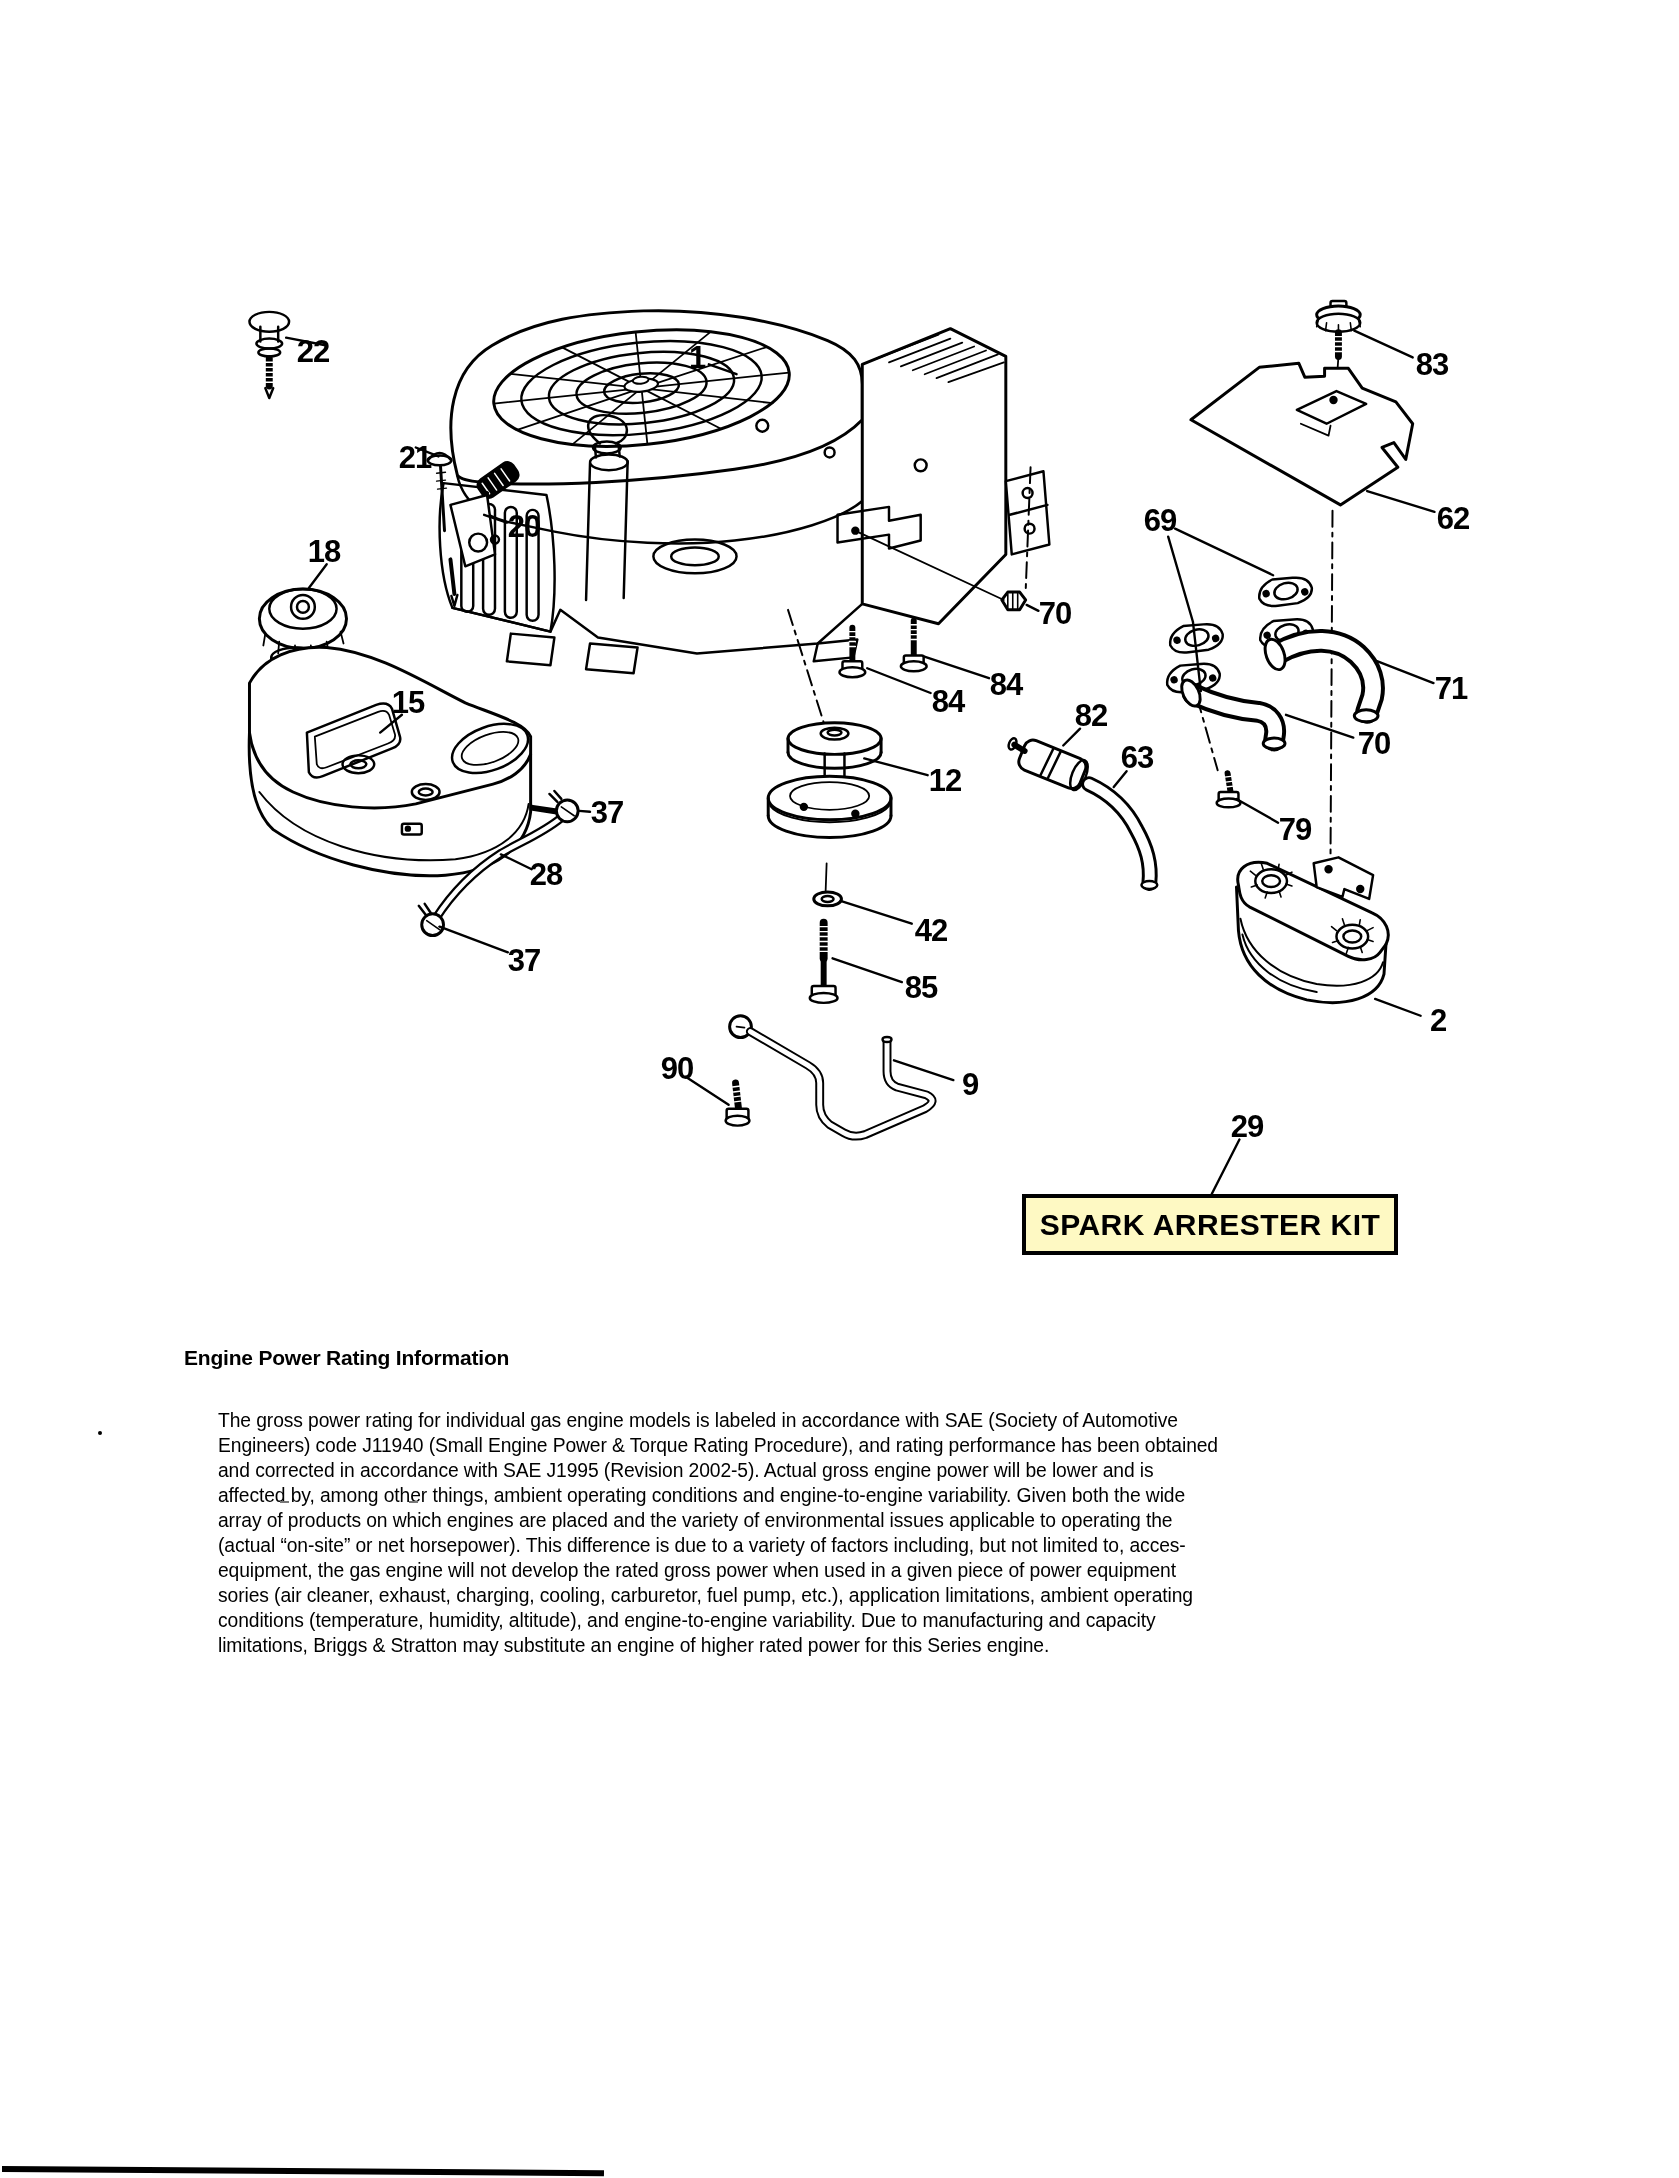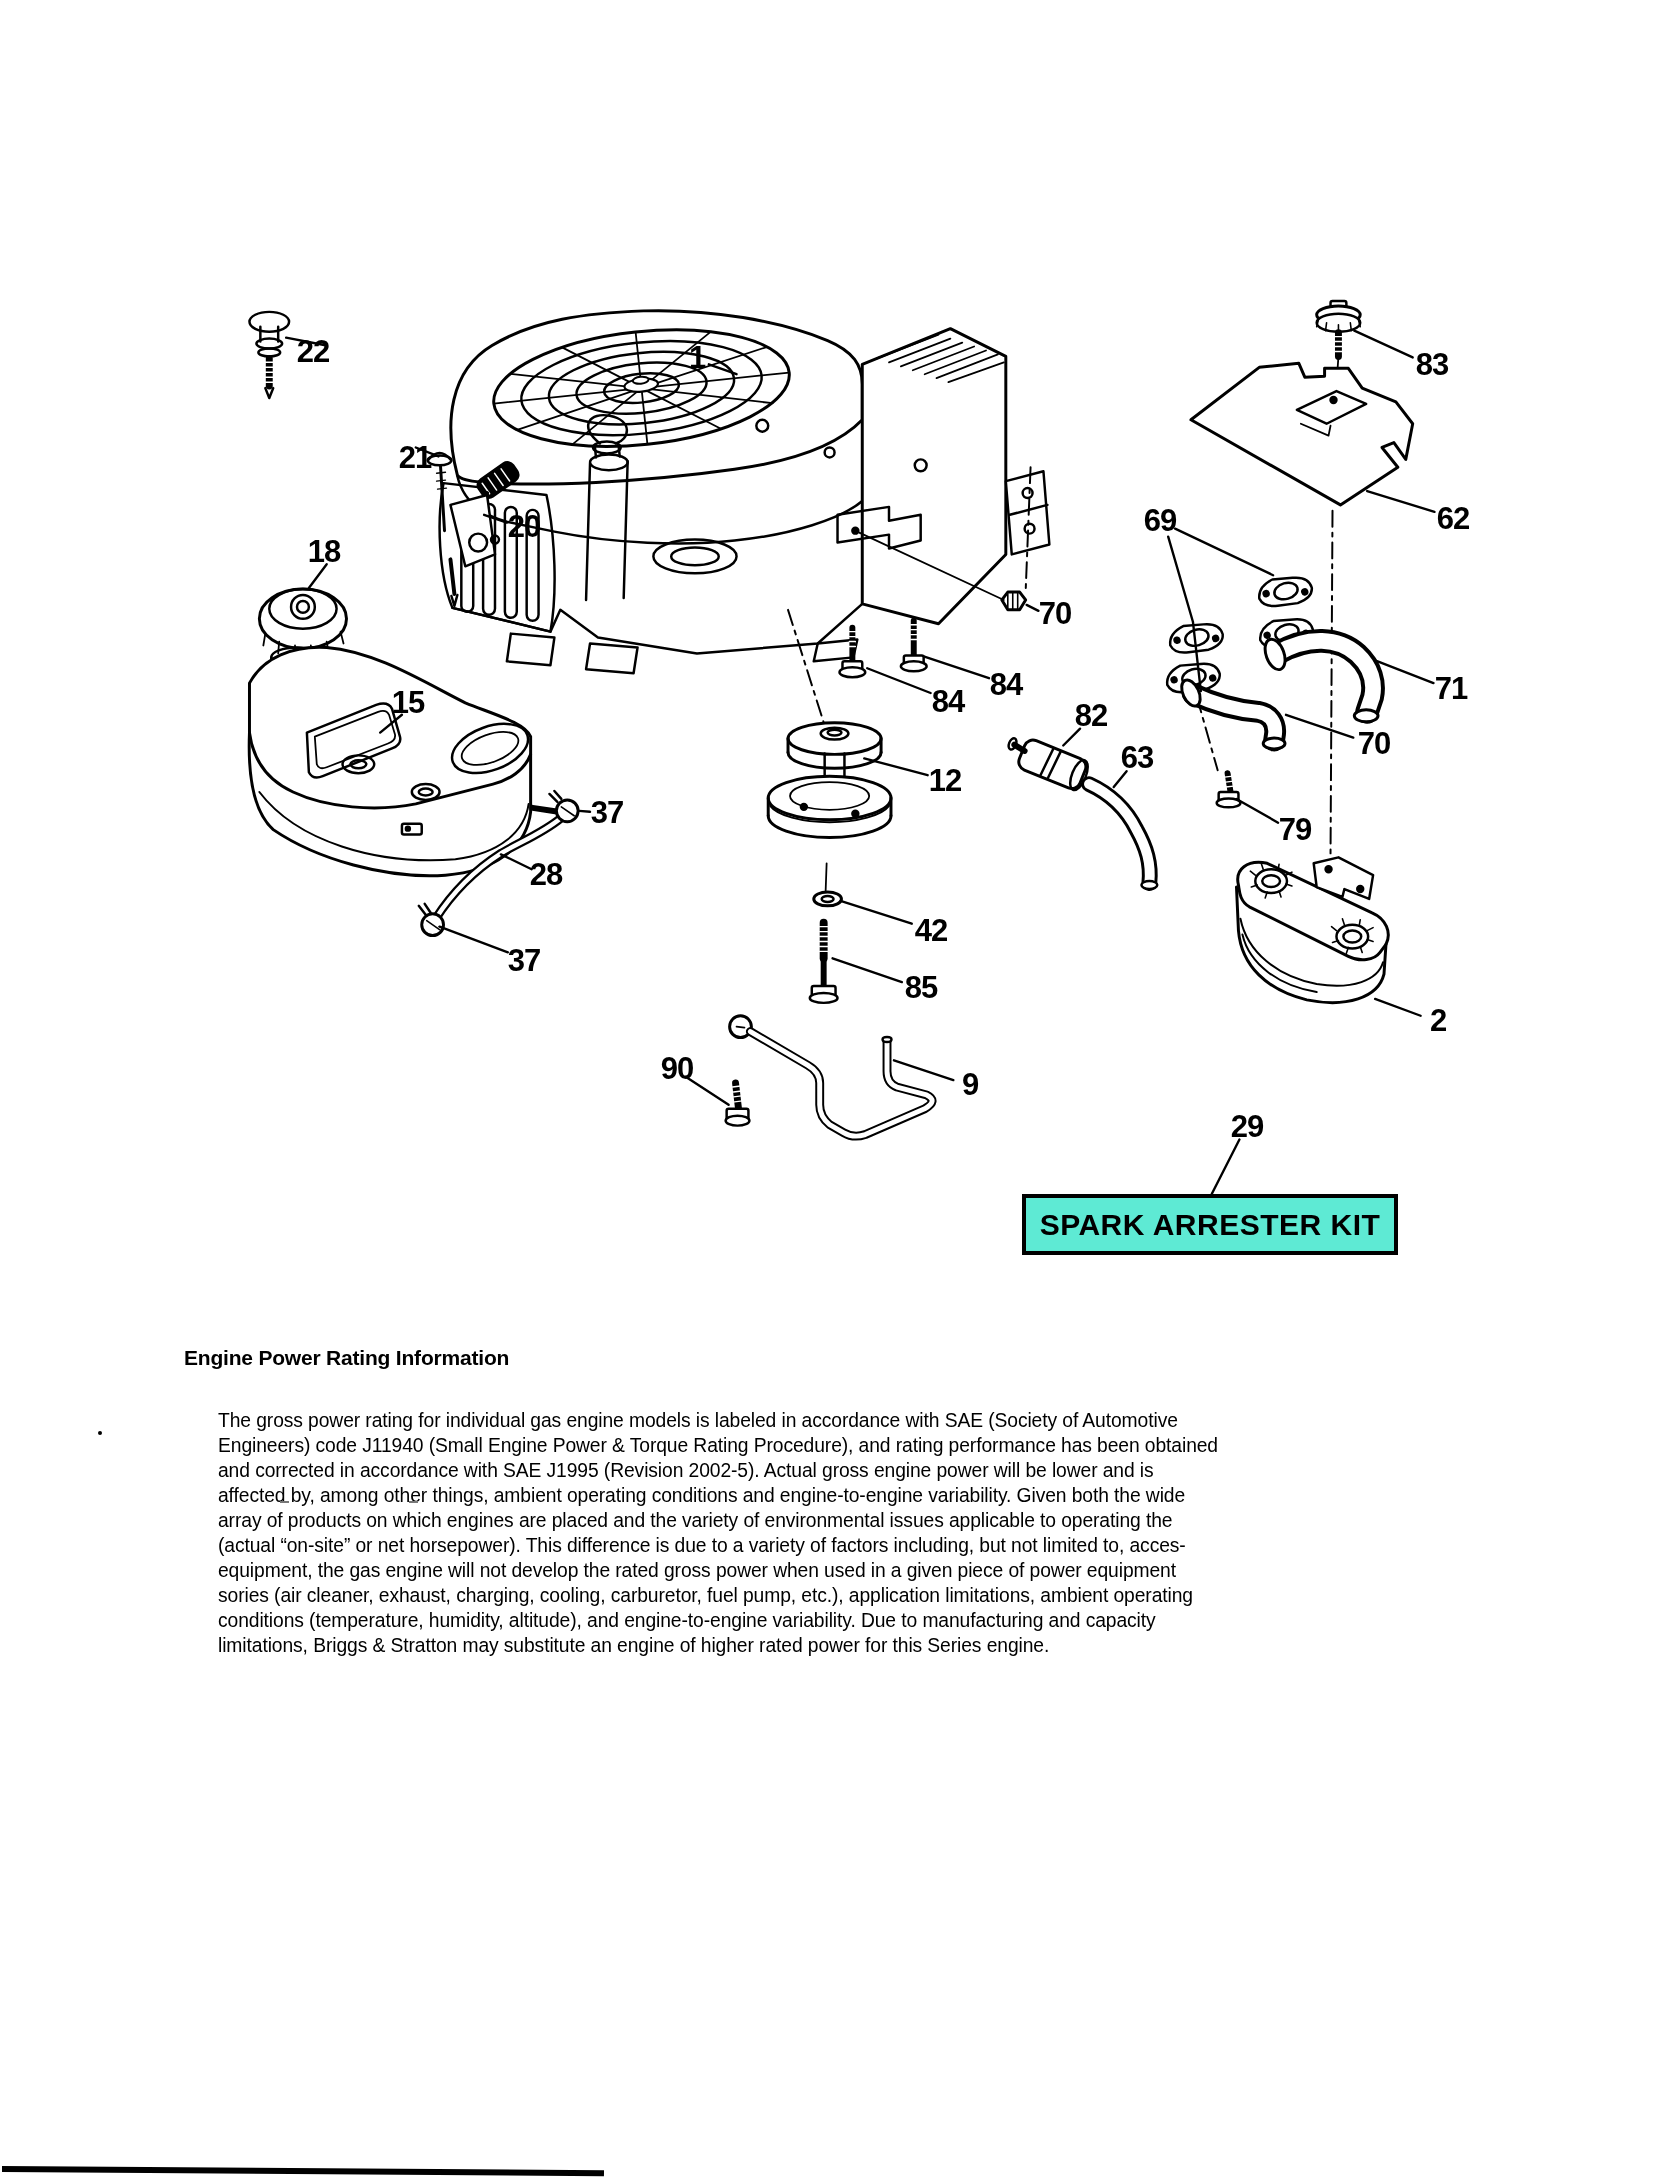--- a/index.html
+++ b/index.html
@@ -10,21 +10,21 @@
   #stage{position:absolute;left:0;top:0;width:1679px;height:2178px;}
   svg{position:absolute;left:0;top:0;}
   .callout{
     position:absolute;transform:translate(-50%,-50%);
     font:700 31px "Liberation Sans",sans-serif;letter-spacing:-1px;white-space:nowrap;
   }
   .kit-box{
     position:absolute;left:1022px;top:1194px;width:368px;height:53px;
     border:4px solid #000;display:flex;align-items:center;justify-content:center;
     font:700 30px "Liberation Sans",sans-serif;letter-spacing:0.5px;white-space:nowrap;
-    background:#5eead4;
+    background:#fef9c3;
   }
   #info{position:absolute;left:184px;top:1346px;width:926px;}
   .info-heading{font:700 21px "Liberation Sans",sans-serif;letter-spacing:-0.2px;}
   .info-paragraph{margin-top:38px;margin-left:34px;}
   .pline{font:400 19.3px/25px "Liberation Sans",sans-serif;letter-spacing:-0.1px;white-space:nowrap;}
   .scan-bar{
     position:absolute;left:2px;top:2166px;width:602px;height:6px;background:#000;
     transform:rotate(.4deg);transform-origin:left center;
   }
   .speck{position:absolute;background:#000;}

